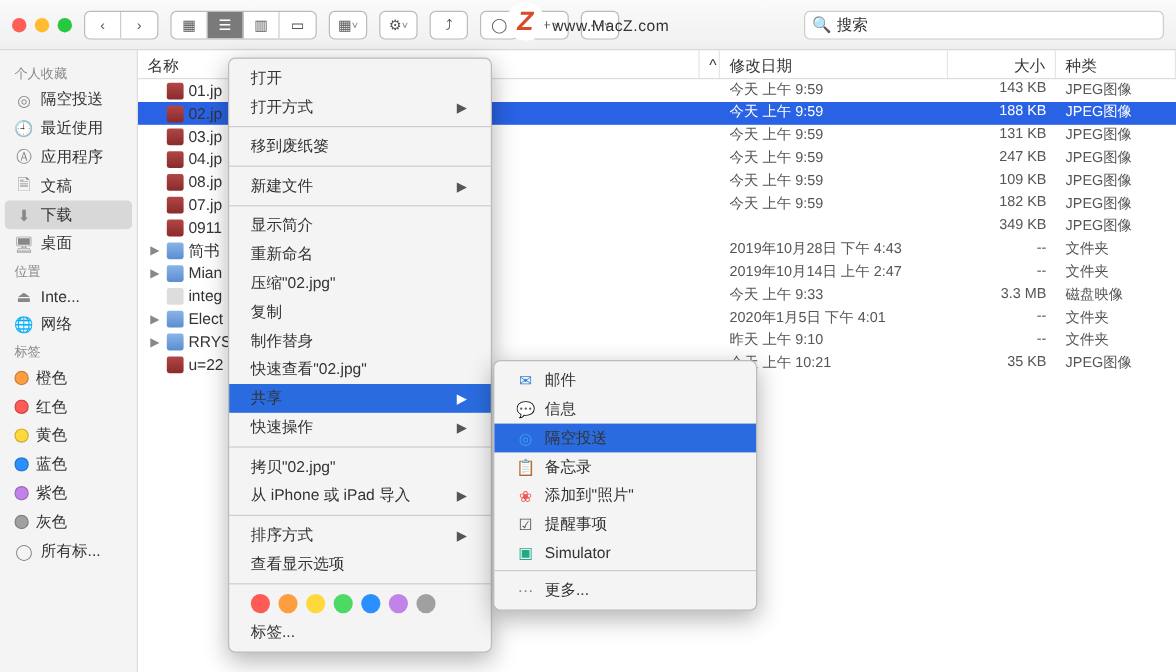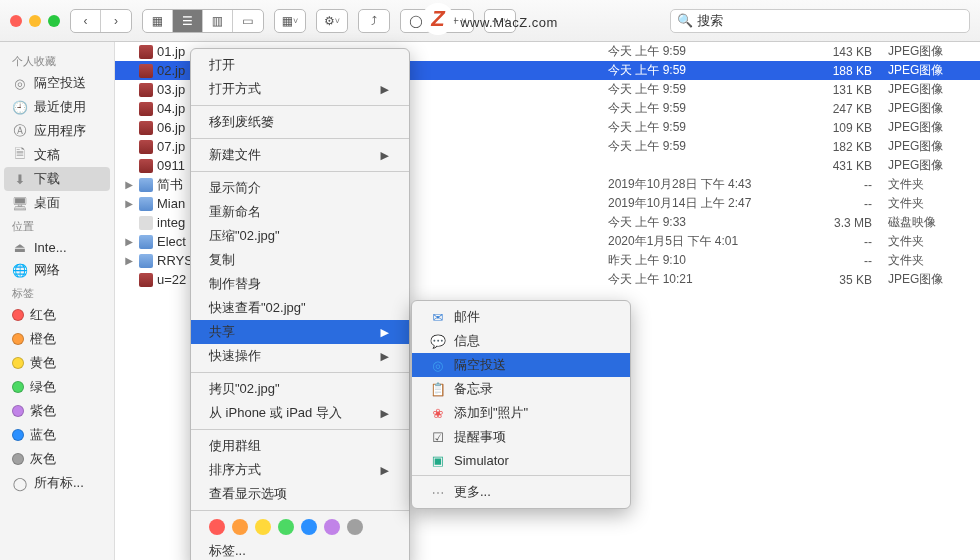--- a/index.html
+++ b/index.html
@@ -22,21 +22,21 @@
 .sb-sec{font-size:11px;color:#888;padding:4px 12px 2px;font-weight:400}
 .sb-item{padding:3px 12px;display:flex;align-items:center;gap:6px;font-size:13px;color:#444;cursor:default}
 .sb-item.sel{background:#d8d8d8;border-radius:4px;margin:0 4px;padding:3px 8px}
 .sb-ico{width:16px;height:16px;display:inline-flex;align-items:center;justify-content:center;color:#888;font-size:13px}
 .tagdot{width:12px;height:12px;border-radius:50%;border:1px solid rgba(0,0,0,.2)}
 .content{flex:1;position:relative}
 .cols{display:flex;height:24px;background:#fff;border-bottom:1px solid #ddd;font-size:11px;color:#555}
 .cols div{padding:4px 8px;border-right:1px solid #e5e5e5}
 .c-name{flex:1}.c-date{width:190px}.c-size{width:90px;text-align:right}.c-kind{width:100px}
 .files{position:relative}
-.row{display:flex;height:19px;align-items:center;font-size:12px}
+.row{display:flex;height:19px;font-size:12px}
 .row .c-name{display:flex;align-items:center;gap:4px;padding-left:8px}
 .row .c-date,.row .c-size,.row .c-kind{padding:0 8px;color:#555;font-size:12px}
 .row .c-size{text-align:right}
 .row.sel{background:#2962e5;color:#fff}
 .row.sel .c-date,.row.sel .c-size,.row.sel .c-kind{color:#fff}
 .fico{width:14px;height:14px;display:inline-block}
 .fico.img{background:linear-gradient(#b24747,#8a2a2a);border-radius:2px}
 .fico.fld{background:linear-gradient(#8ab4e8,#5a8dd0);border-radius:2px}
 .fico.dmg{background:#ddd;border-radius:2px}
 .tri{color:#888;font-size:10px;width:12px;display:inline-block;text-align:center}
@@ -132,55 +132,58 @@
           <span>Inte...</span>
         </div>
         <div class="sb-item">
           <span class="sb-ico">🌐</span>
           <span>网络</span>
         </div>
       </div>
     <div class="sb-sec">标签</div>
     <div id="sb-tag">
         <div class="sb-item">
+          <span class="tagdot" style="background:#ff9e3e"></span>
+          <span>橙色</span>
+        </div>
+        <div class="sb-item">
           <span class="tagdot" style="background:#ff5b56"></span>
           <span>红色</span>
         </div>
         <div class="sb-item">
-          <span class="tagdot" style="background:#ff9e3e"></span>
-          <span>橙色</span>
-        </div>
-        <div class="sb-item">
           <span class="tagdot" style="background:#ffd93b"></span>
           <span>黄色</span>
         </div>
         <div class="sb-item">
-          <span class="tagdot" style="background:#4cd964"></span>
-          <span>绿色</span>
+          <span class="tagdot" style="background:#2b90ff"></span>
+          <span>蓝色</span>
         </div>
         <div class="sb-item">
           <span class="tagdot" style="background:#c183e8"></span>
           <span>紫色</span>
         </div>
         <div class="sb-item">
-          <span class="tagdot" style="background:#2b90ff"></span>
-          <span>蓝色</span>
-        </div>
-        <div class="sb-item">
           <span class="tagdot" style="background:#a0a0a0"></span>
           <span>灰色</span>
         </div>
         <div class="sb-item">
           <span class="sb-ico">◯</span>
           <span>所有标...</span>
         </div>
       </div>
   </div>
 
   <div class="content">
+    <div class="cols">
+      <div class="c-name">名称</div>
+      <div style="width:14px;text-align:center">^</div>
+      <div class="c-date">修改日期</div>
+      <div class="c-size">大小</div>
+      <div class="c-kind">种类</div>
+    </div>
     <div class="files" id="files">
         <div class="row">
           <div class="c-name">
             <span class="tri"></span>
             <span class="fico img"></span>
             <span>01.jp</span>
           </div>
           <div class="c-date">今天 上午 9:59</div>
           <div class="c-size">143 KB</div>
           <div class="c-kind">JPEG图像</div>
@@ -212,21 +215,21 @@
             <span>04.jp</span>
           </div>
           <div class="c-date">今天 上午 9:59</div>
           <div class="c-size">247 KB</div>
           <div class="c-kind">JPEG图像</div>
         </div>
         <div class="row">
           <div class="c-name">
             <span class="tri"></span>
             <span class="fico img"></span>
-            <span>06.jp</span>
+            <span>08.jp</span>
           </div>
           <div class="c-date">今天 上午 9:59</div>
           <div class="c-size">109 KB</div>
           <div class="c-kind">JPEG图像</div>
         </div>
         <div class="row">
           <div class="c-name">
             <span class="tri"></span>
             <span class="fico img"></span>
             <span>07.jp</span>
@@ -234,21 +237,21 @@
           <div class="c-date">今天 上午 9:59</div>
           <div class="c-size">182 KB</div>
           <div class="c-kind">JPEG图像</div>
         </div>
         <div class="row">
           <div class="c-name">
             <span class="tri"></span>
             <span class="fico img"></span>
             <span>0911</span>
           </div>
-          <div class="c-size">431 KB</div>
+          <div class="c-size">349 KB</div>
           <div class="c-kind">JPEG图像</div>
         </div>
         <div class="row">
           <div class="c-name">
             <span class="tri">▶</span>
             <span class="fico fld"></span>
             <span>简书</span>
           </div>
           <div class="c-date">2019年10月28日 下午 4:43</div>
           <div class="c-size">--</div>
@@ -352,23 +355,20 @@
         </div>
         <div class="sep"></div>
         <div class="mi">
           <span>拷贝"02.jpg"</span>
         </div>
         <div class="mi">
           <span>从 iPhone 或 iPad 导入</span>
           <span class="arrow">▶</span>
         </div>
         <div class="sep"></div>
-        <div class="mi">
-          <span>使用群组</span>
-        </div>
         <div class="mi">
           <span>排序方式</span>
           <span class="arrow">▶</span>
         </div>
         <div class="mi">
           <span>查看显示选项</span>
         </div>
         <div class="sep"></div>
         <div class="tagrow">
           <span class="td" style="background: rgb(255, 91, 86);"></span>

